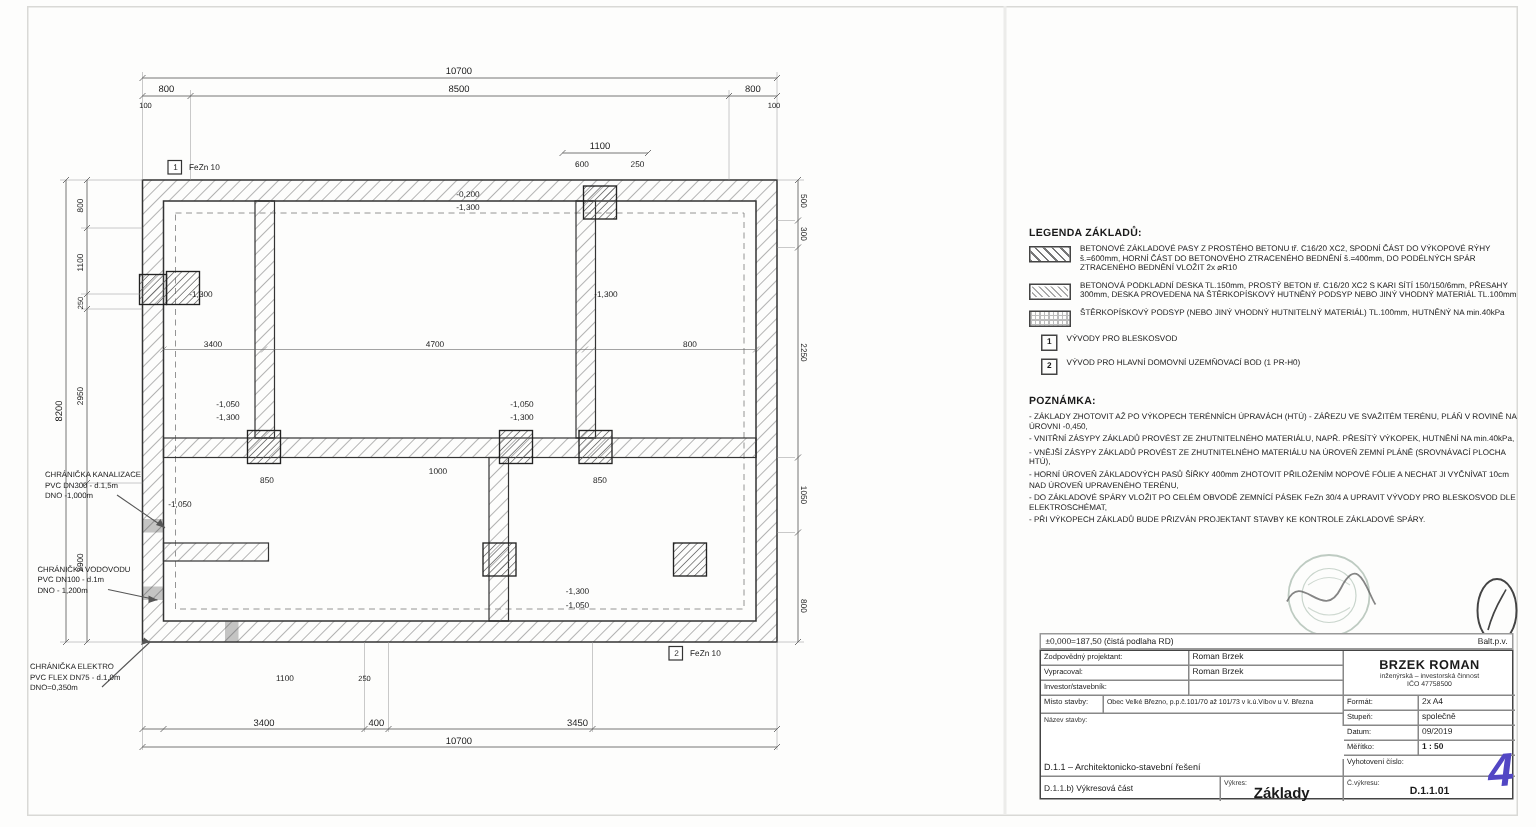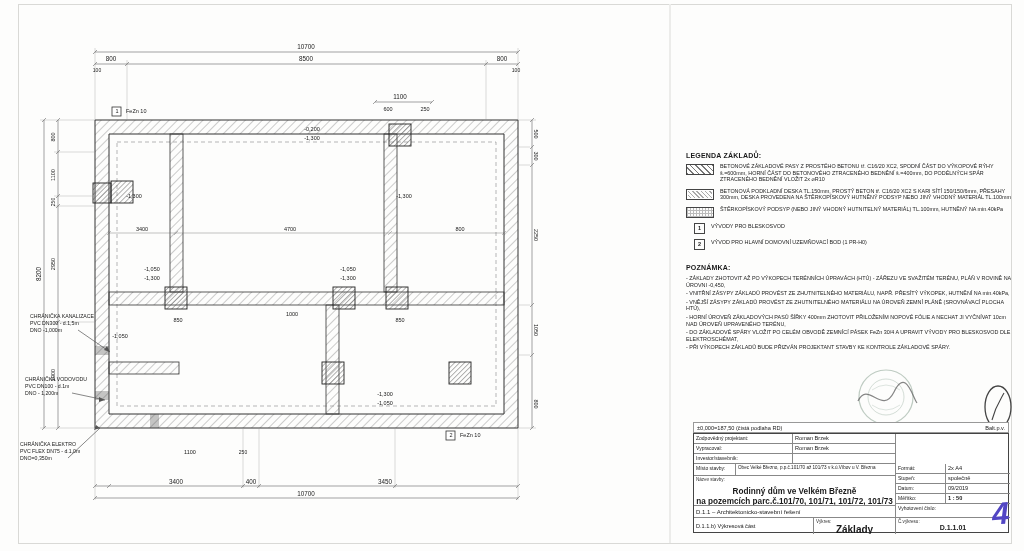--- a/index.html
+++ b/index.html
@@ -285,37 +285,38 @@
   <div class="cell" style="left:0;top:30px;width:42px;height:12px;">
     <span>Místo stavby:</span>
   </div>
   <div class="cell" style="left:42px;top:30px;width:160px;height:12px;font-size:4.6px;line-height:1.15;">
     <span>Obec Velké Březno, p.p.č.101/70 až 101/73 v k.ú.Víbov u V. Března</span>
   </div>
 
   <div class="cell" style="left:0;top:42px;width:202px;height:8px;border-bottom:none;">
     <span class="lbl">Název stavby:</span>
   </div>
-  <div class="cell big-title" style="left:0;top:50px;width:202px;height:22px;">
-    <div>Rodinný dům ve Velkém Březně</div>
-    <div>na pozemcích parc.č.101/70, 101/71, 101/72, 101/73</div>
-  </div>
 
   <div class="cell" style="left:0;top:72px;width:202px;height:12px;font-size:6px;display:flex;align-items:center;">
     <span>D.1.1 –  Architektonicko-stavební řešení</span>
   </div>
 
   <div class="cell" style="left:0;top:84px;width:120px;height:16px;border-bottom:none;font-size:5.6px;display:flex;align-items:center;">
     <span>D.1.1.b) Výkresová část</span>
   </div>
   <div class="cell" style="left:120px;top:84px;width:82px;height:16px;border-bottom:none;">
     <span class="lbl">Výkres:</span>
     <div class="drawing-name">Základy</div>
   </div>
 
+  <div class="cell" style="left:202px;top:0;width:114px;height:30px;border-right:none;">
+    <div class="company-name">BRZEK ROMAN</div>
+    <div class="company-sub">inženýrská – investorská činnost</div>
+    <div class="company-sub">IČO 47758500</div>
+  </div>
 
   <div class="cell" style="left:202px;top:30px;width:50px;height:10px;">
     <span>Formát:</span>
   </div>
   <div class="cell" style="left:252px;top:30px;width:64px;height:10px;border-right:none;font-size:5.6px;">
     <span>2x A4</span>
   </div>
 
   <div class="cell" style="left:202px;top:40px;width:50px;height:10px;">
     <span>Stupeň:</span>

